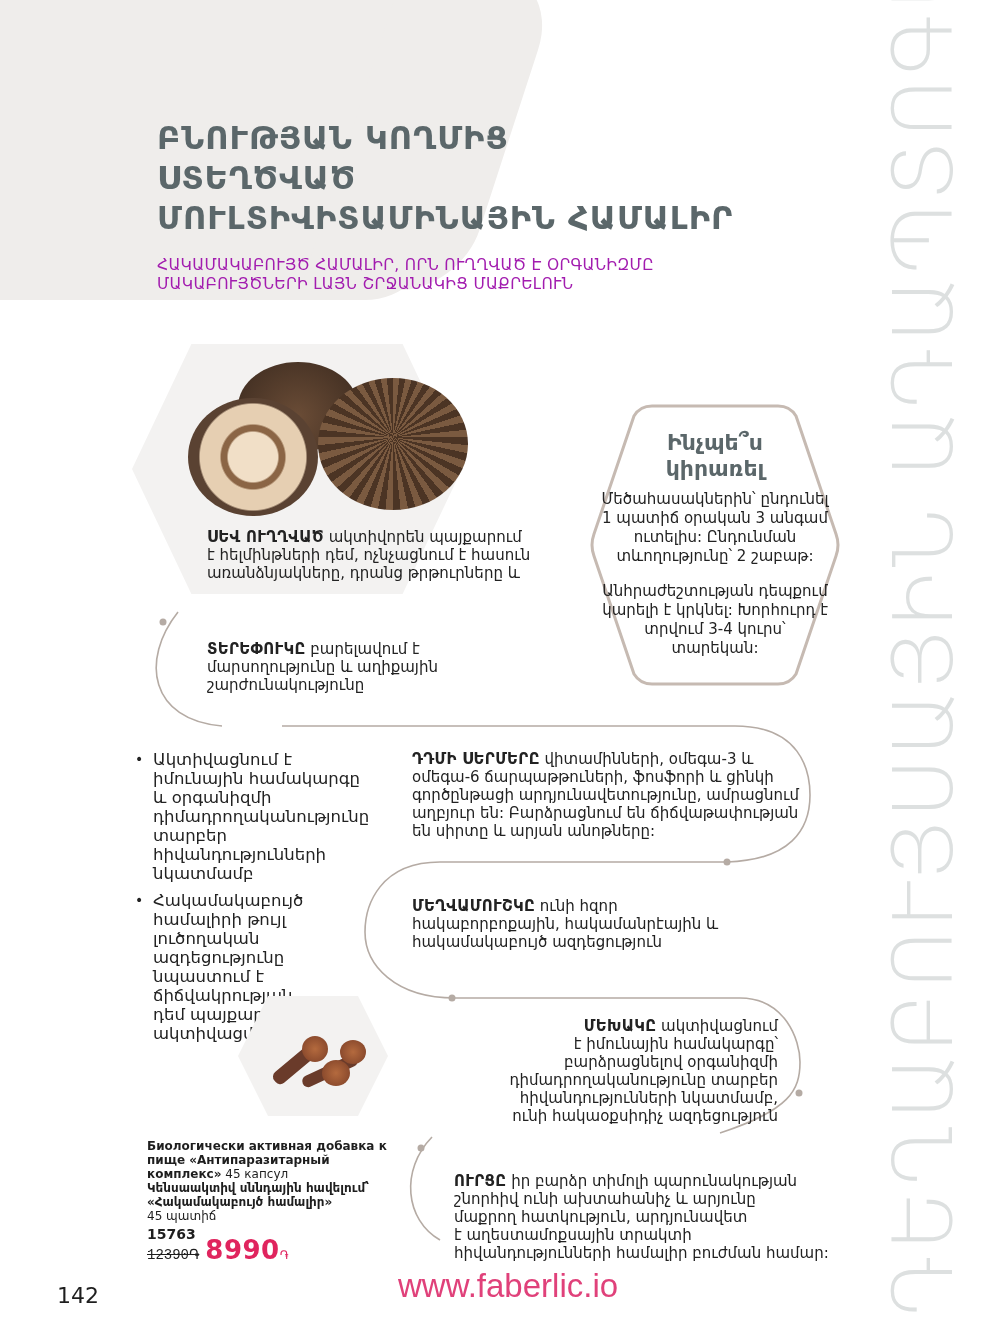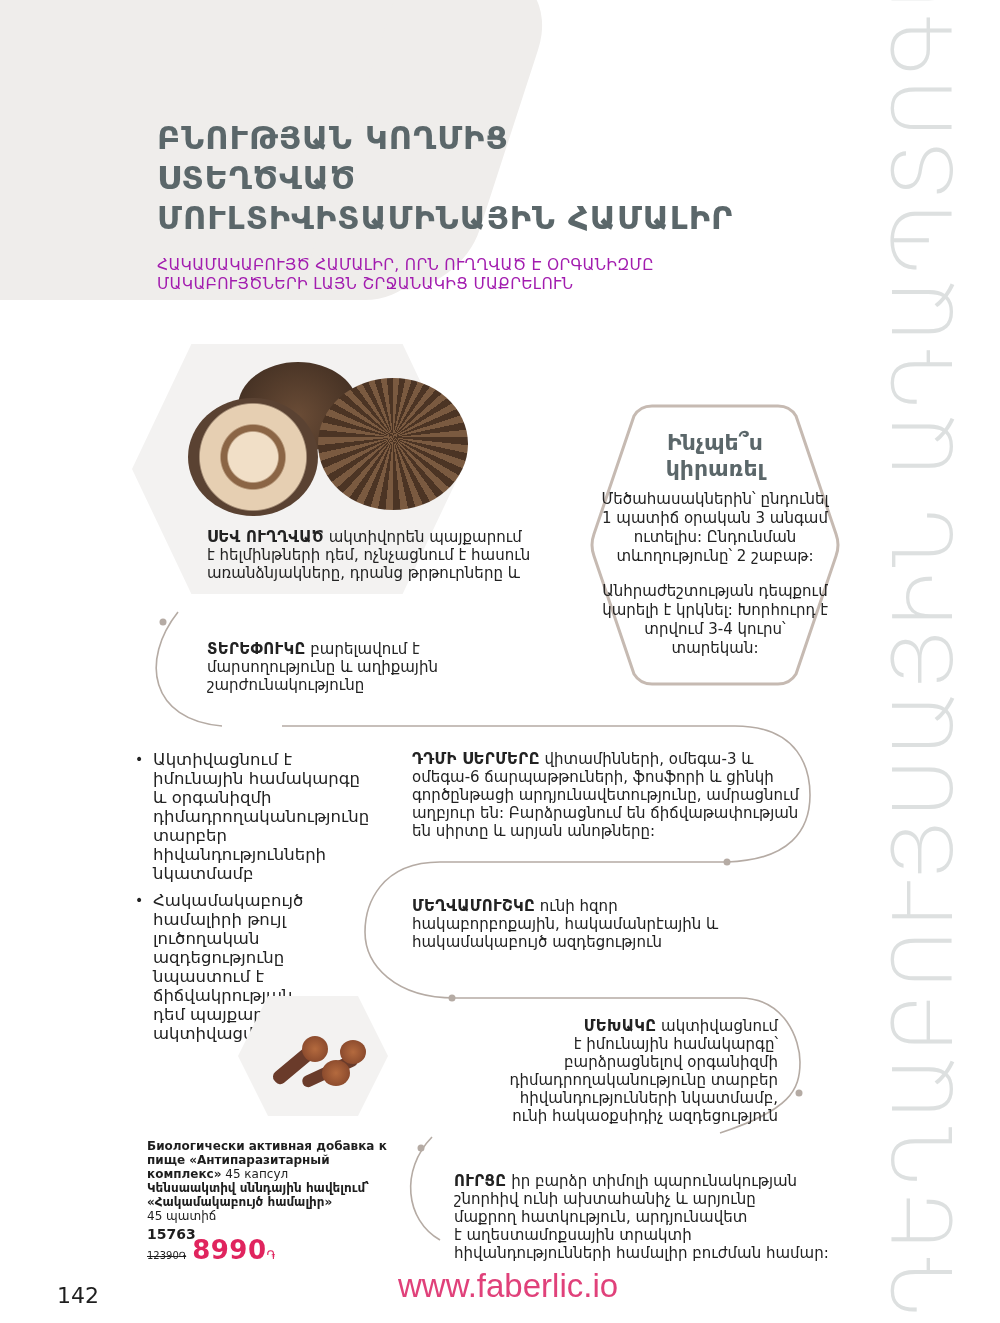--- a/index.html
+++ b/index.html
@@ -28,21 +28,21 @@
   .bullets li { position:relative; padding-left:18px; margin-bottom:8px; }
   .bullets li::before { content:"•"; position:absolute; left:0; top:0; font-size:14px; }
   .bullets li span { display:block; }
   .hex-clove { position:absolute; left:238px; top:996px; width:150px; height:120px; background:#f3f2f1; clip-path:polygon(20% 0, 80% 0, 100% 50%, 80% 100%, 20% 100%, 0 50%); }
   .clove { position:absolute; background:#6a3b2a; border-radius:6px; }
   .clove-head { position:absolute; border-radius:50%; background:radial-gradient(circle, #b46a3e, #7c3f27); }
   .product { position:absolute; left:147px; top:1139px; width:240px; font-size:12px; line-height:14px; color:#1e1e1e; }
   .product .bold { font-weight:bold; }
   .product .code { font-weight:bold; font-size:14px; margin-top:4px; }
   .price-row { display:flex; align-items:baseline; gap:6px; margin-top:2px; }
-  .old-price { font-size:10px; text-decoration:line-through; color:#1e1e1e; }
+  .old-price { font-size:14px; text-decoration:line-through; color:#1e1e1e;font-family:Liberation Mono, monospace; }
   .new-price { font-size:26px; font-weight:bold; color:#e0245e; letter-spacing:0.5px; }
   .new-price small { font-size:12px; font-weight:normal; }
   .page-num { position:absolute; left:57px; top:1283px; font-size:22px; color:#1e1e1e; }
   .site { position:absolute; left:398px; top:1267px; font-size:33px; color:#e0417a; font-family:"Liberation Sans", sans-serif; }
   .flow { position:absolute; left:0; top:0; }
 </style>
 </head>
 <body>
 
 <div class="blob"></div>

